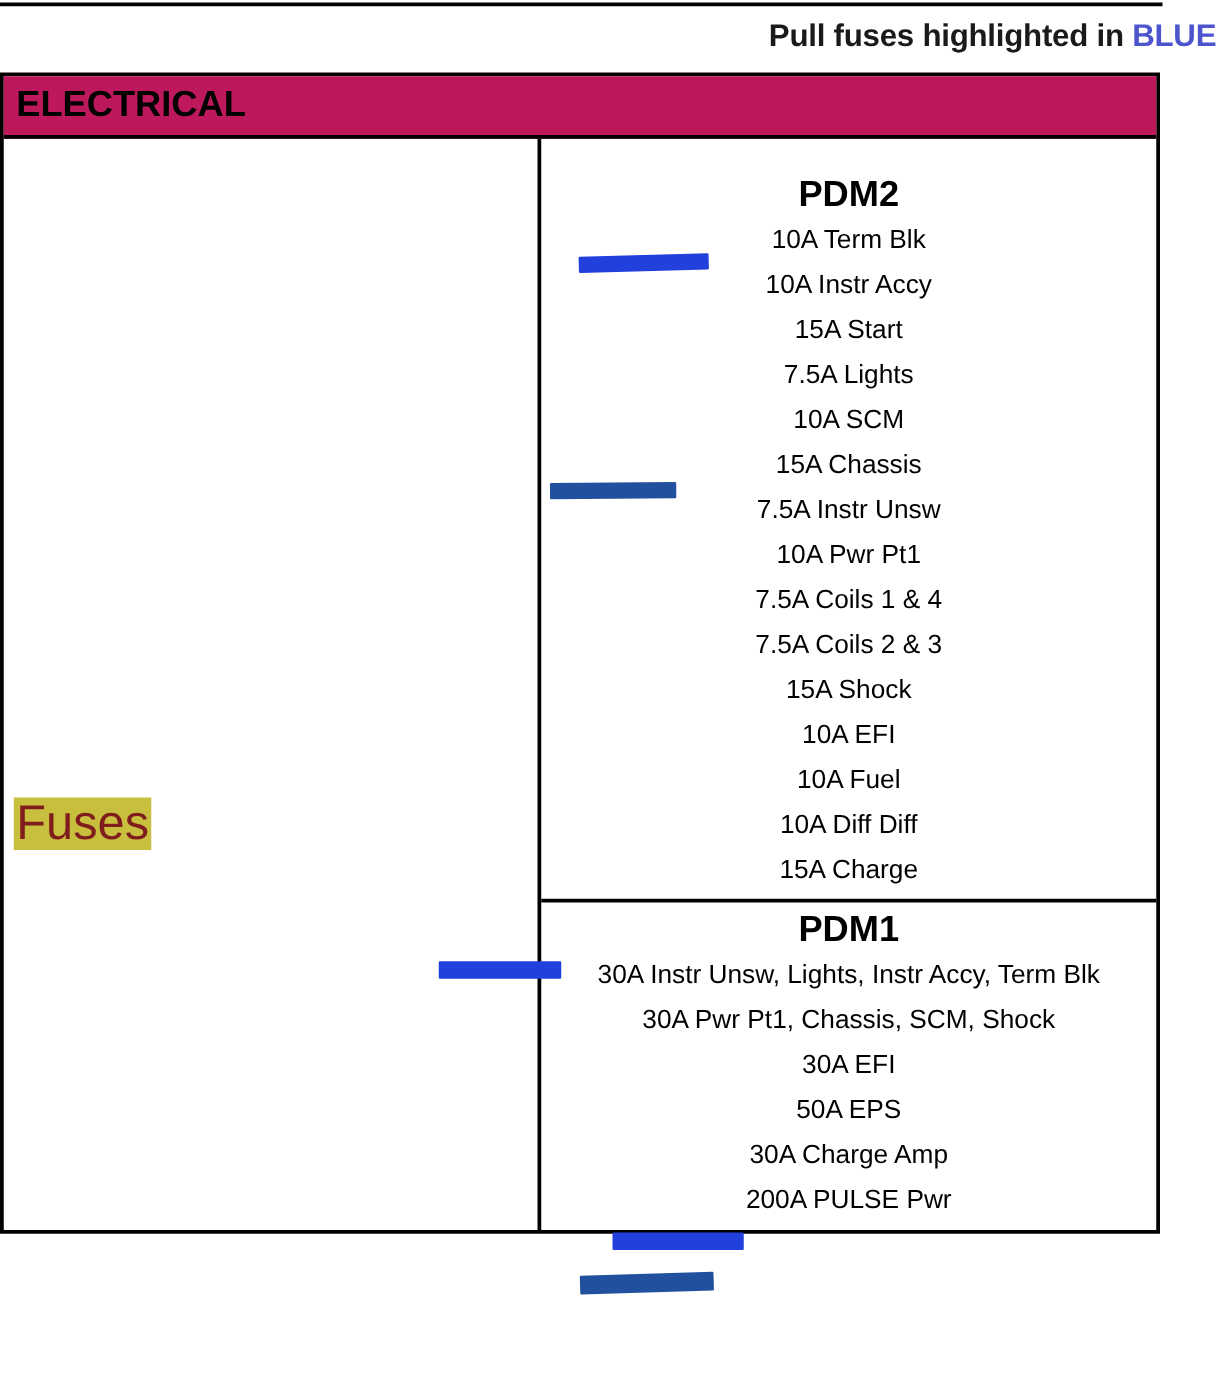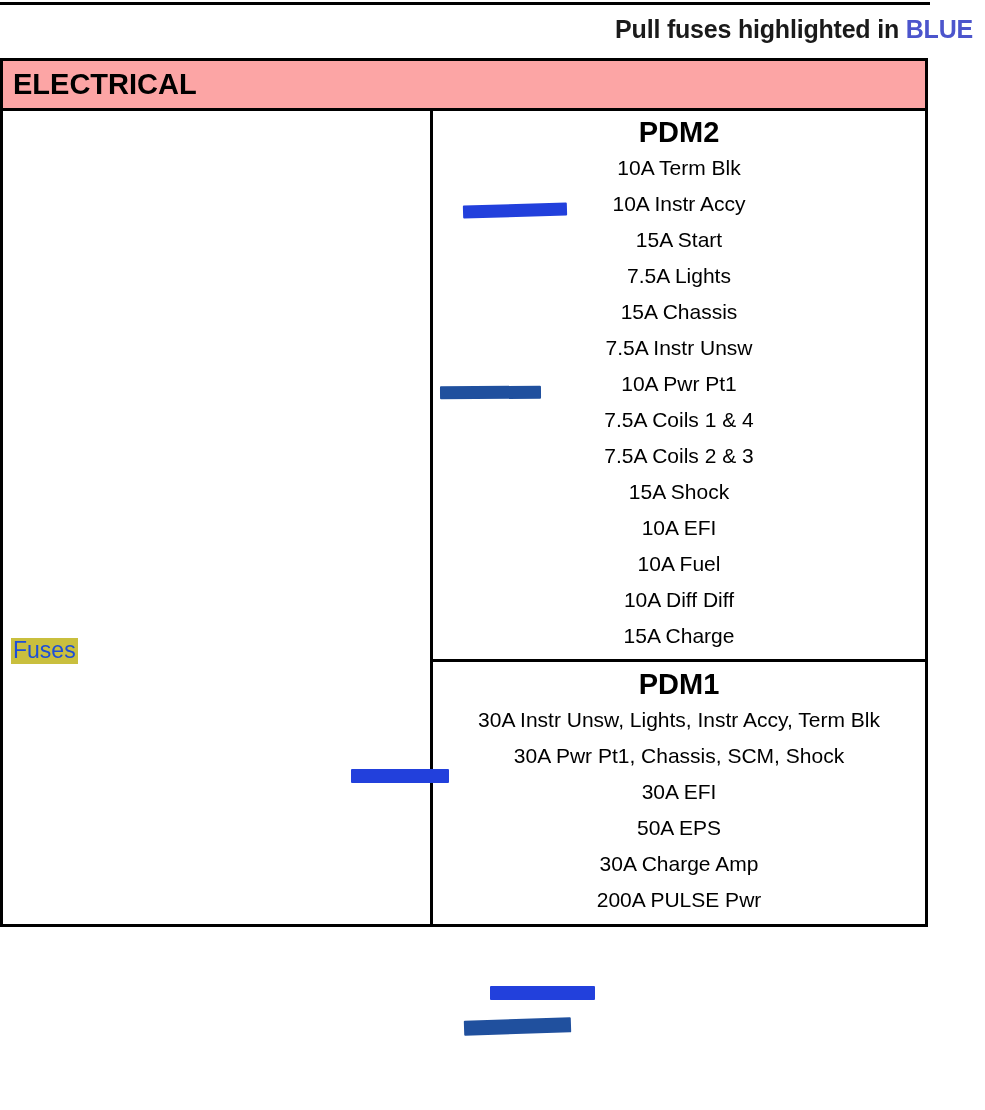--- a/index.html
+++ b/index.html
@@ -48,21 +48,21 @@
     position: absolute;
     left: 0;
     top: 58px;
     width: 928px;
     border: 3px solid #000000;
     box-sizing: border-box;
     background: #ffffff;
   }
 
   .section-header {
-    background: #fca5a5;
+    background: #be185d;
     border-bottom: 3px solid #000000;
     height: 50px;
     display: flex;
     align-items: center;
     padding-left: 10px;
     box-sizing: border-box;
   }
   .section-header-text {
     font-size: 29px;
     font-weight: bold;
@@ -81,32 +81,33 @@
     border-right: 3px solid #000000;
     box-sizing: border-box;
     position: relative;
     flex: 0 0 430px;
   }
 
   .fuses-label {
     position: absolute;
     left: 8px;
     top: 527px;
-    font-size: 23px;
-    color: #1d4ed8;
+    font-size: 39px;
+    color: #7f1d1d;
     background: #c9bf3e;
     padding: 1px 2px 2px 2px;
     line-height: 1.0;
   }
 
   .right-cell {
     flex: 1 1 auto;
     box-sizing: border-box;
     display: flex;
     flex-direction: column;
+    margin-top: 24px;
   }
 
   .module-block {
     position: relative;
     padding: 4px 0 6px 0;
     box-sizing: border-box;
   }
   .module-block.pdm2 {
     border-bottom: 3px solid #000000;
     padding-top: 3px;
@@ -202,20 +203,21 @@
     </div>
 
     <div class="right-cell">
 
       <div class="module-block pdm2">
         <div class="module-title">PDM2</div>
         <div class="fuse-line">10A Term Blk</div>
         <div class="fuse-line">10A Instr Accy</div>
         <div class="fuse-line">15A Start</div>
         <div class="fuse-line">7.5A Lights</div>
+        <div class="fuse-line">10A SCM</div>
         <div class="fuse-line">15A Chassis</div>
         <div class="fuse-line">7.5A Instr Unsw</div>
         <div class="fuse-line">10A Pwr Pt1</div>
         <div class="fuse-line">7.5A Coils 1 &amp; 4</div>
         <div class="fuse-line">7.5A Coils 2 &amp; 3</div>
         <div class="fuse-line">15A Shock</div>
         <div class="fuse-line">10A EFI</div>
         <div class="fuse-line">10A Fuel</div>
         <div class="fuse-line">10A Diff Diff</div>
         <div class="fuse-line">15A Charge</div>

